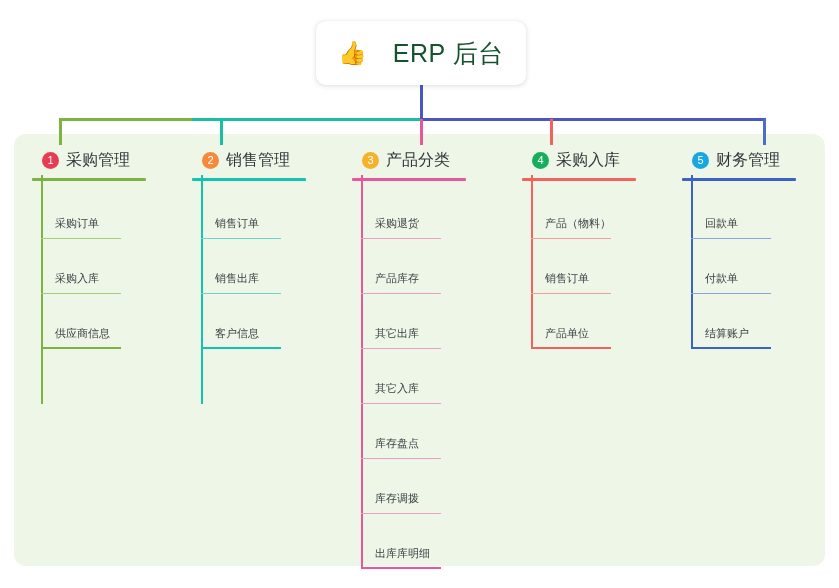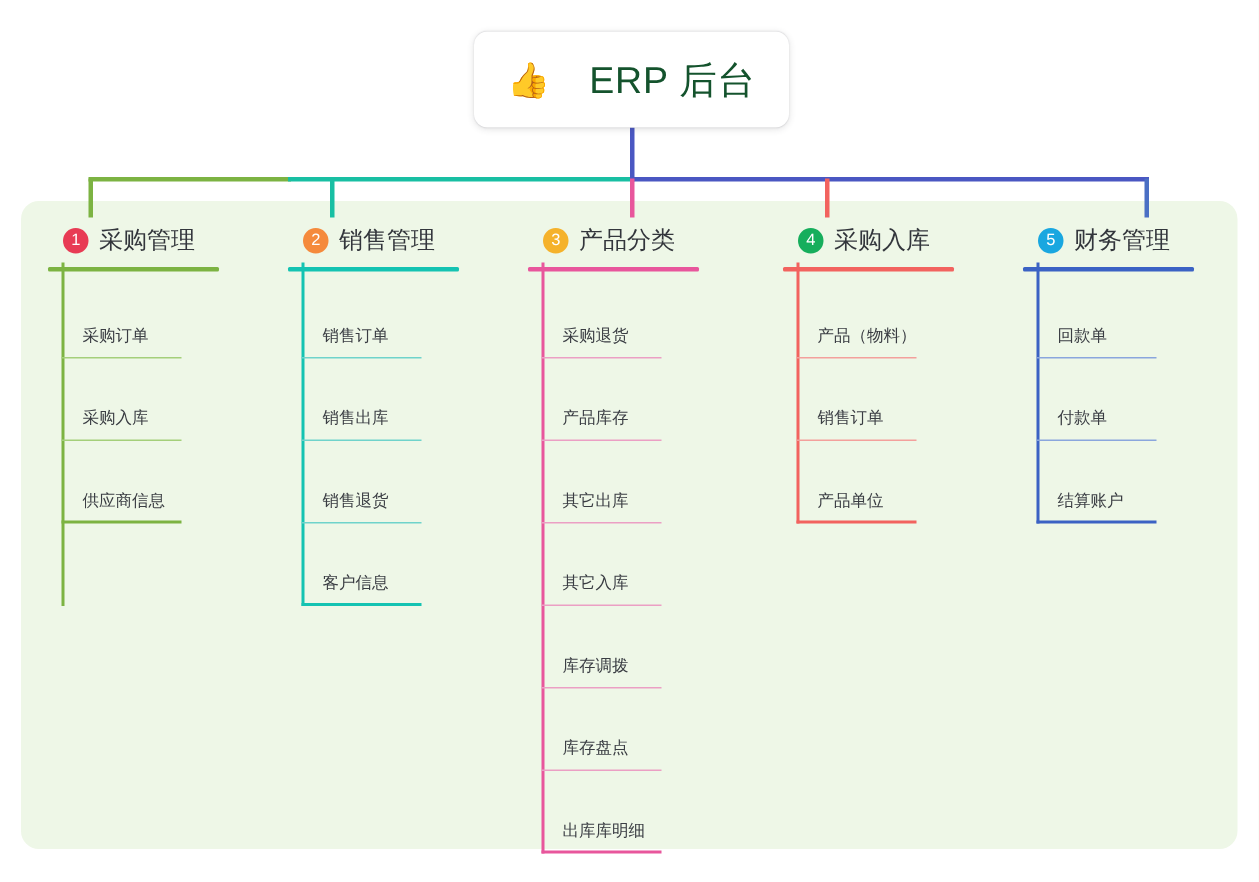--- a/index.html
+++ b/index.html
@@ -204,24 +204,20 @@
         <div class="branch-items">
           <span class="branch-stem" style="background: rgb(20, 195, 178); height: 229px;"></span>
           <div class="item">
             <span class="item-label">销售订单</span>
             <span class="item-rule" style="background: rgb(111, 211, 203);"></span>
           </div>
           <div class="item">
             <span class="item-label">销售出库</span>
             <span class="item-rule" style="background: rgb(111, 211, 203);"></span>
           </div>
-          <div class="item">
-            <span class="item-label">销售退货</span>
-            <span class="item-rule" style="background: rgb(111, 211, 203);"></span>
-          </div>
           <div class="item last">
             <span class="item-label">客户信息</span>
             <span class="item-rule" style="background: rgb(20, 195, 178);"></span>
           </div>
         </div>
       </div>
       <div class="branch" style="left: 352px; top: 148px;">
         <div class="branch-header">
           <span class="badge" style="background: rgb(245, 178, 43);">3</span>
           <span class="branch-title">产品分类</span>
@@ -239,25 +235,25 @@
           </div>
           <div class="item">
             <span class="item-label">其它出库</span>
             <span class="item-rule" style="background: rgb(235, 159, 196);"></span>
           </div>
           <div class="item">
             <span class="item-label">其它入库</span>
             <span class="item-rule" style="background: rgb(235, 159, 196);"></span>
           </div>
           <div class="item">
+            <span class="item-label">库存盘点</span>
+            <span class="item-rule" style="background: rgb(235, 159, 196);"></span>
+          </div>
+          <div class="item">
             <span class="item-label">库存调拨</span>
-            <span class="item-rule" style="background: rgb(235, 159, 196);"></span>
-          </div>
-          <div class="item">
-            <span class="item-label">库存盘点</span>
             <span class="item-rule" style="background: rgb(235, 159, 196);"></span>
           </div>
           <div class="item last">
             <span class="item-label">出库库明细</span>
             <span class="item-rule" style="background: rgb(232, 86, 156);"></span>
           </div>
         </div>
       </div>
       <div class="branch" style="left: 522px; top: 148px;">
         <div class="branch-header">

